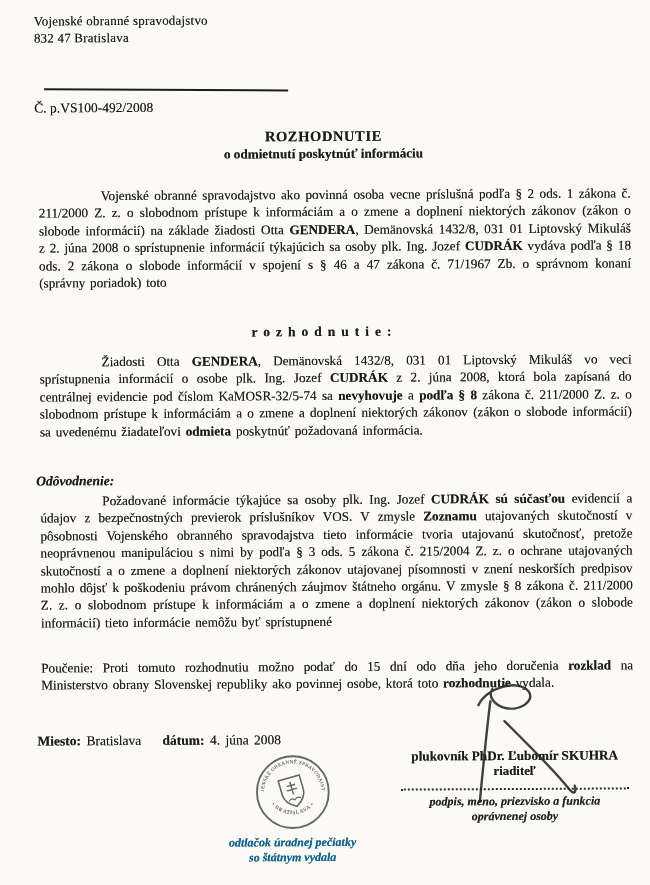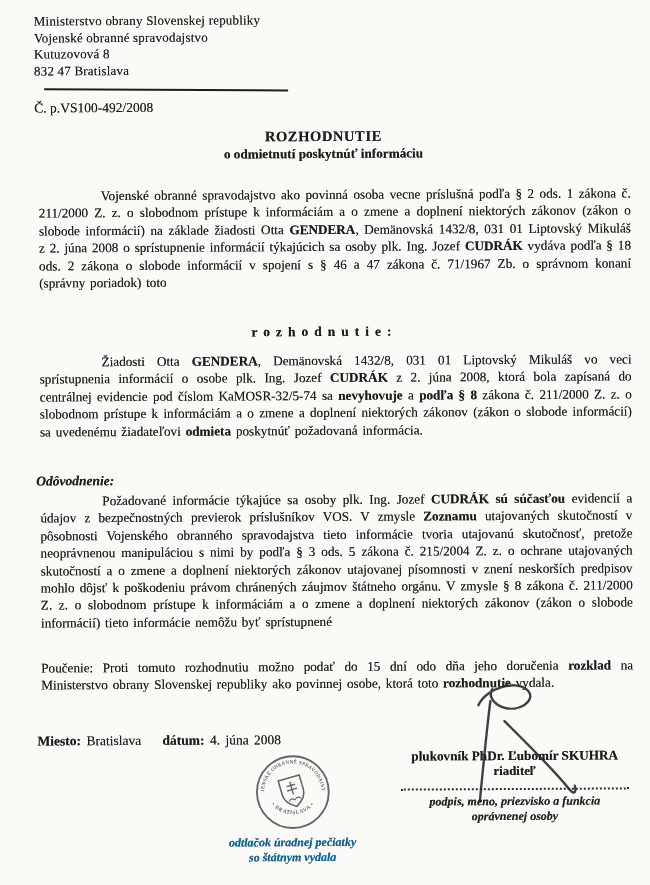--- a/index.html
+++ b/index.html
@@ -47,23 +47,21 @@
   .dotline{margin:9px auto 0 auto;width:228px;height:0;border-bottom:2px dotted #2e2e2e;}
   .sig-caption{font-size:12px;font-style:italic;font-weight:bold;line-height:15px;margin-top:4px;color:#222;}
   .signature-svg{position:absolute;left:415px;top:680px;width:210px;height:135px;pointer-events:none;}
 </style>
 </head>
 <body>
 
 <div class="page">
 
   <div class="letterhead">
-    <div>Ministerstvo obrany Slovenskej republiky</div>
     <div>Vojenské obranné spravodajstvo</div>
-    <div>Kutuzovová 8</div>
     <div>832 47 Bratislava</div>
   </div>
   <div class="rule"></div>
 
   <div class="ref">
     <span>Č. p.</span><span class="num">VS100-492/2008</span>
   </div>
 
   <div class="title">ROZHODNUTIE</div>
   <div class="subtitle">o odmietnutí poskytnúť informáciu</div>

